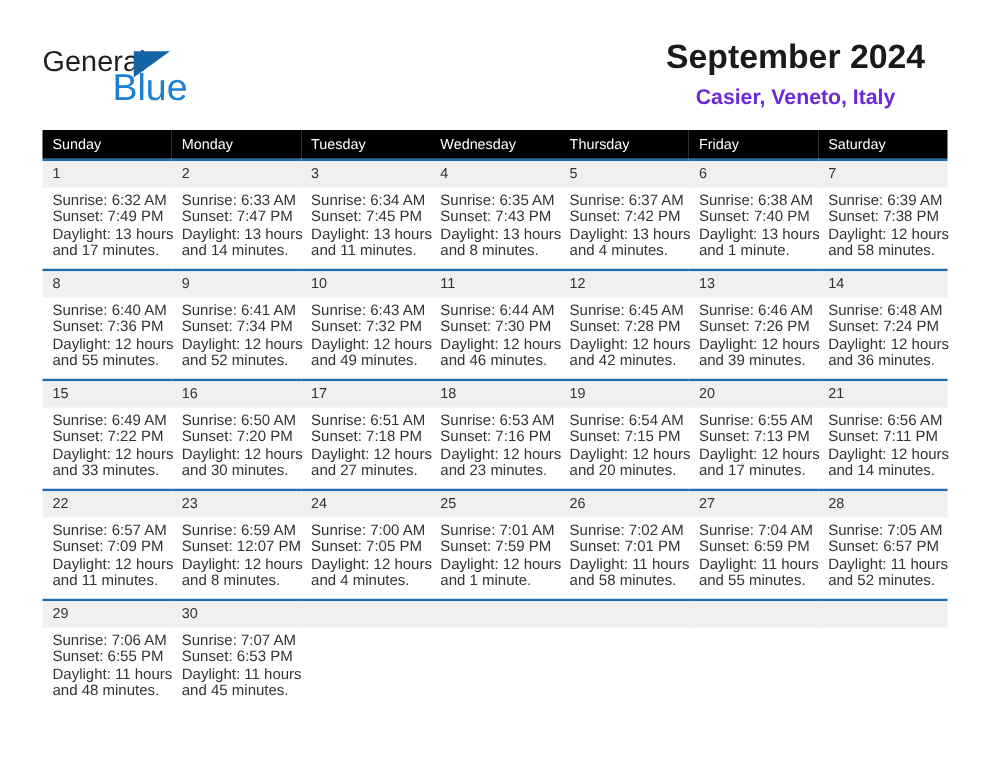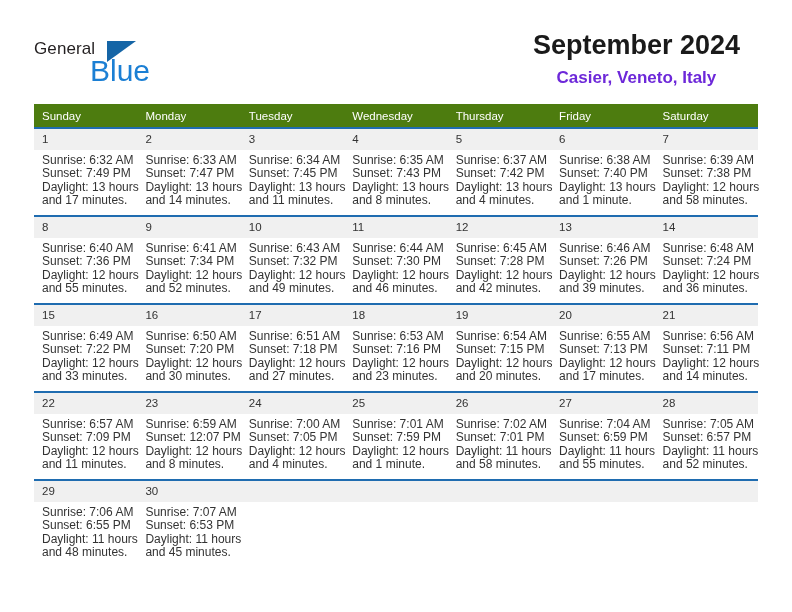--- a/index.html
+++ b/index.html
@@ -31,21 +31,21 @@
     position: absolute;
     left: 34px;
     top: 36px;
     width: 200px;
     height: 56px;
   }
   .brand-general {
     position: absolute;
     left: 0;
     top: 0;
-    font-size: 17px;
+    font-size: 23px;
     color: #231f20;
     letter-spacing: 0.1px;
     line-height: 26px;
   }
   .brand-triangle {
     position: absolute;
     left: 73px;
     top: 5px;
     width: 0;
     height: 0;
@@ -88,21 +88,21 @@
     left: 34px;
     top: 104px;
     width: 724px;
     border-collapse: collapse;
     table-layout: fixed;
   }
   .calendar col {
     width: 103.43px;
   }
   .calendar th {
-    background: #4d7c0f;
+    background: #000000;
     color: #ffffff;
     font-size: 11.5px;
     font-weight: normal;
     text-align: left;
     padding: 5px 0 5px 8px;
     height: 13px;
     vertical-align: middle;
   }
   .calendar td {
     vertical-align: top;

